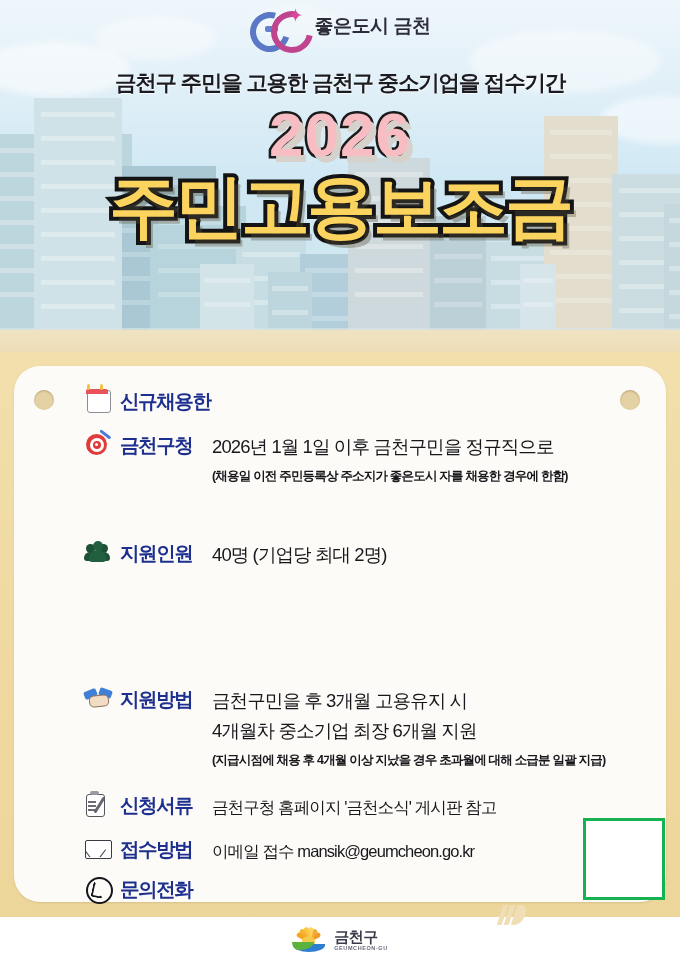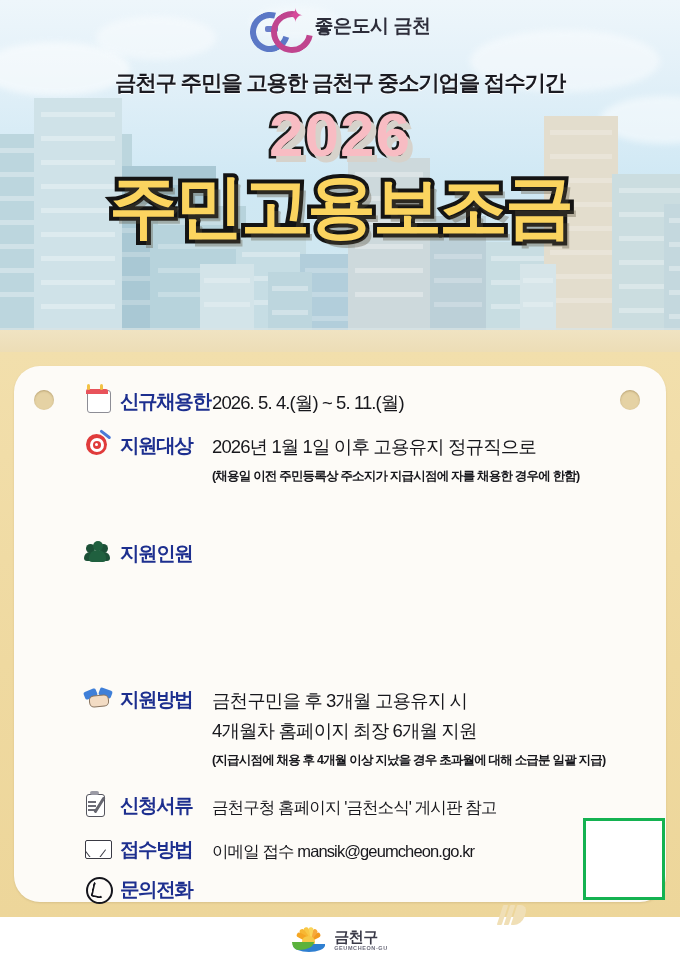--- a/index.html
+++ b/index.html
@@ -335,61 +335,61 @@
 
       <div class="row" style="left:84px;top:36px;">
         <span class="ic">
           <span class="cal">
               <span class="cal-top"></span>
             </span>
           <span class="cal-p cal-p1"></span>
             <span class="cal-p cal-p2"></span>
         </span>
         <span class="lbl">신규채용한</span>
-        <span class="val">2026. 5. 4.(월)  ~  5. 11.(월)</span>
       </div>
 
       <div class="row" style="left:84px;top:80px;">
         <span class="ic">
           <span class="tgt"></span>
             <span class="tgt2"></span>
             <span class="tgt3"></span>
           <span class="tgt4"></span>
             <span class="dart"></span>
         </span>
-        <span class="lbl">지원대상</span>
+        <span class="lbl">금천구청</span>
         <span style="display:inline-block">
-          <span class="val" style="display:block">2026년 1월 1일 이후 고용유지 정규직으로</span>
-          <span class="note" style="display:block;margin-top:4px">(채용일 이전 주민등록상 주소지가 지급시점에 자를 채용한 경우에 한함)</span>
+          <span class="val" style="display:block">2026년 1월 1일 이후 금천구민을 정규직으로</span>
+          <span class="note" style="display:block;margin-top:4px">(채용일 이전 주민등록상 주소지가 좋은도시 자를 채용한 경우에 한함)</span>
         </span>
       </div>
 
       <div class="row" style="left:84px;top:188px;">
         <span class="ic">
           <span class="ppl-a"></span>
             <span class="ppl-ab"></span>
           <span class="ppl-b"></span>
             <span class="ppl-bb"></span>
           <span class="ppl-c"></span>
             <span class="ppl-cb"></span>
         </span>
         <span class="lbl">지원인원</span>
+        <span class="val">40명 (기업당 최대 2명)</span>
       </div>
 
 
       <div class="row" style="left:84px;top:334px;">
         <span class="ic">
           <span class="hs-l"></span>
             <span class="hs-r"></span>
             <span class="hs-m"></span>
         </span>
         <span class="lbl">지원방법</span>
         <span style="display:inline-block">
           <span class="val" style="display:block">금천구민을 후 3개월 고용유지 시</span>
-          <span class="val" style="display:block">4개월차 홈페이지 최장 6개월 지원</span>
+          <span class="val" style="display:block">4개월차 중소기업 최장 6개월 지원</span>
           <span class="note" style="display:block;margin-top:4px">(지급시점에 채용 후 4개월 이상 지났을 경우 초과월에 대해 소급분 일괄 지급)</span>
         </span>
       </div>
 
       <div class="row" style="left:84px;top:440px;">
         <span class="ic">
           <span class="clip"></span>
             <span class="clip-t"></span>
           <span class="clip-ln" style="top:9px"></span>
             <span class="clip-ln" style="top:13px"></span>

